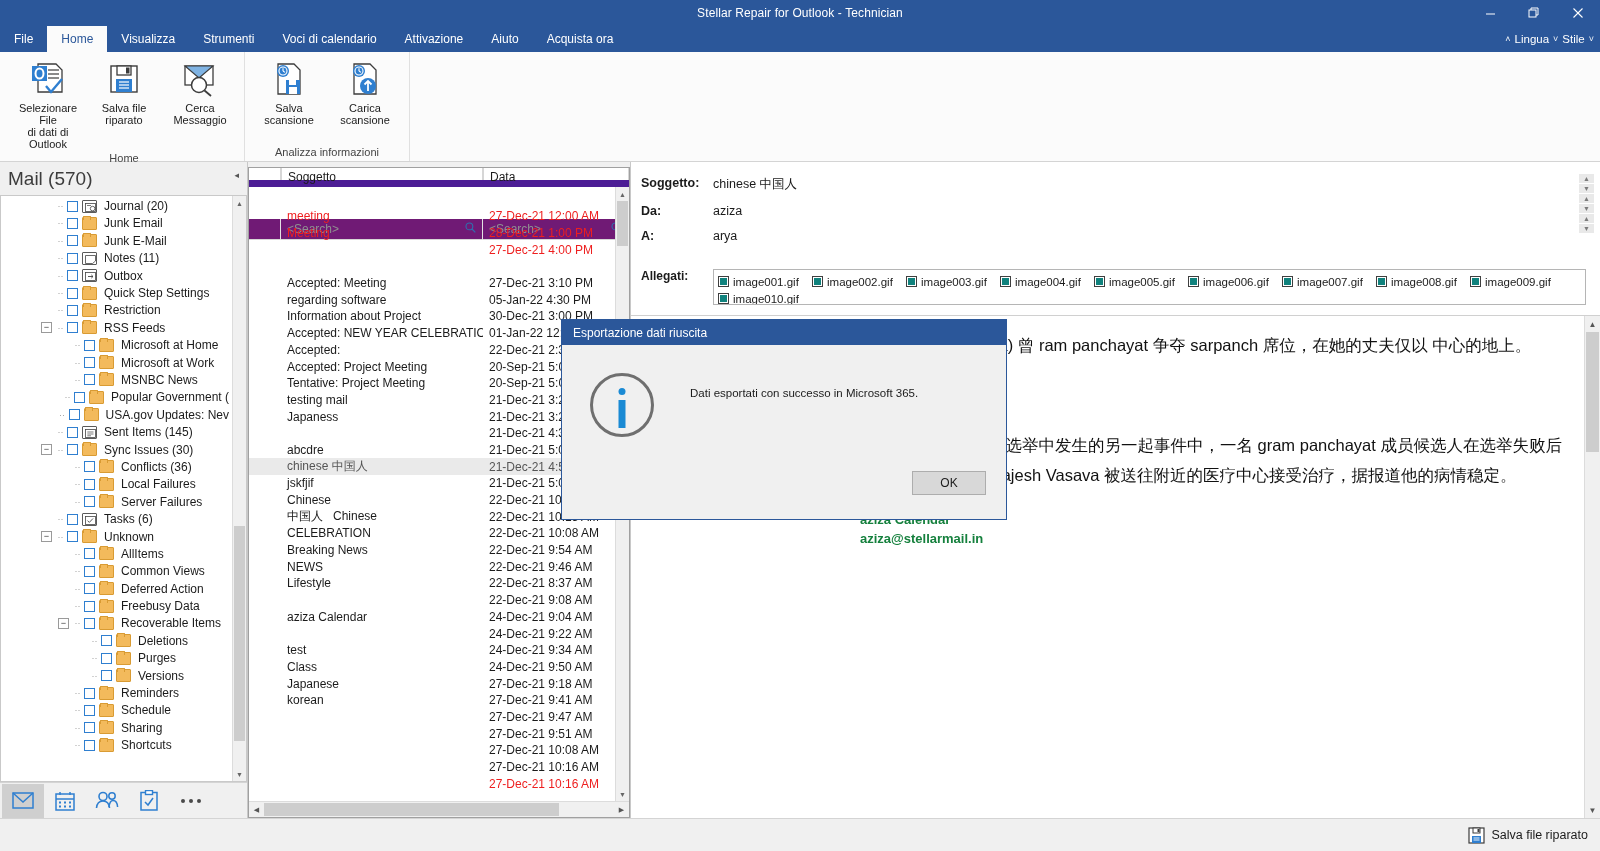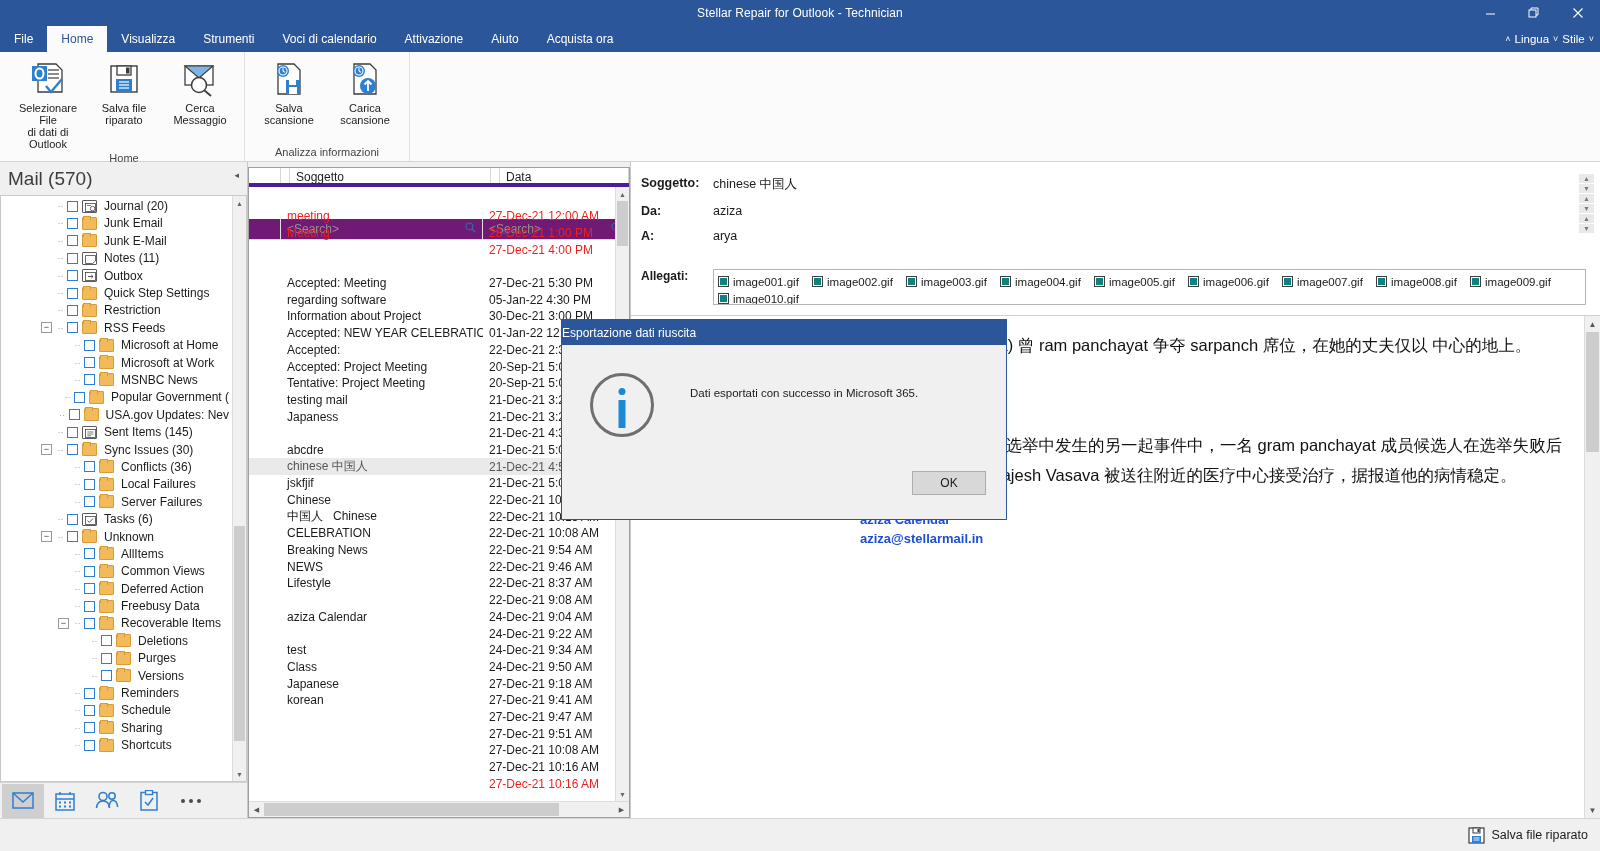--- a/index.html
+++ b/index.html
@@ -150,21 +150,21 @@
   
   #listpane{
     position:absolute; left:248px; top:0; width:382px; bottom:0;
     background:#f0f0f0; display:flex; flex-direction:column;
   }
   #list-inner{
     flex:1; margin:5px 0 0 0; background:#fff; border:1px solid #a0a0a0;
     position:relative; overflow:hidden;
   }
   #lcols{
-    height:19px; display:flex; background:#fff; border-bottom:4px solid #4c1d95;gap:8px;
+    height:19px; display:flex; background:#fff; border-bottom:7px solid #4c1d95;
   }
   .lcol{
     font-size:12px; color:#1b1b1b; padding-left:6px; line-height:19px;
     border-right:1px solid #d6d6d6; border-left:1px solid #d6d6d6;
   }
   .lcol.gut{ width:32px; border-left:none; }
   .lcol.subj{ width:202px; }
   .lcol.date{ flex:1; }
   #lsearch{
     height:21px; display:flex; border-bottom:1px solid #d6d6d6; background:#701a75;margin-top:32px;
@@ -243,21 +243,21 @@
   #rbody{
     flex:1; position:relative; overflow:hidden; background:#fff;
   }
   #rbody-scroll{
     position:absolute; left:0; top:0; right:16px; bottom:0; padding:14px 22px 0 14px;
   }
   .para{
     font-size:16.5px; line-height:30px; color:#111; margin-bottom:20px;
     font-family:"Liberation Sans", sans-serif;
   }
-  .sig{ font-size:13px; line-height:19px; color:#1d4ed8; font-weight:bold; padding-left:215px; }
+  .sig{ font-size:13px; line-height:19px; color:#15803d; font-weight:bold; padding-left:215px; }
   #rvsb{
     position:absolute; right:0; top:0; width:16px; bottom:0; background:#f0f0f0;
     border-left:1px solid #dcdcdc;
   }
   #rvsb .arrow{ height:16px; display:flex; align-items:center; justify-content:center;
     color:#555; font-size:8px; }
   #rvsb .thumb{ position:absolute; left:1px; right:1px; top:16px; height:120px; background:#cdcdcd; }
 
   
   #statusbar{
@@ -270,21 +270,21 @@
   }
 
   
   #dlg{
     position:absolute; left:561px; top:319px; width:446px; height:201px;
     background:#f0f0f0; border:1px solid #2b579a; box-shadow:0 0 0 0 rgba(0,0,0,0);
     z-index:50;
   }
   #dlg-title{
     height:25px; background:#2b579a; color:#fff; font-size:12px;
-    display:flex; align-items:center; 
+    display:flex; align-items:center; padding-left:11px;
   }
   #dlg-body{ position:relative; height:176px; }
   #dlg-icon{
     position:absolute; left:28px; top:28px; width:64px; height:64px;
     border:3px solid #6f6f6f; border-radius:50%;
   }
   #dlg-icon .dot{
     position:absolute; left:50%; top:12px; transform:translateX(-50%);
     width:7px; height:7px; border-radius:50%; background:#1a8ad4;
   }
@@ -849,21 +849,21 @@
             <div class="c-date">27-Dec-21 4:00 PM</div>
           </div>
           <div class="lrow">
             <div class="c-gut"></div>
             <div class="c-subj"></div>
             <div class="c-date"></div>
           </div>
           <div class="lrow">
             <div class="c-gut"></div>
             <div class="c-subj">Accepted: Meeting</div>
-            <div class="c-date">27-Dec-21 5:30 PM</div>
+            <div class="c-date">27-Dec-21 3:10 PM</div>
           </div>
           <div class="lrow">
             <div class="c-gut"></div>
             <div class="c-subj">regarding software</div>
             <div class="c-date">05-Jan-22 4:30 PM</div>
           </div>
           <div class="lrow">
             <div class="c-gut"></div>
             <div class="c-subj">Information about Project</div>
             <div class="c-date">30-Dec-21 3:00 PM</div>

